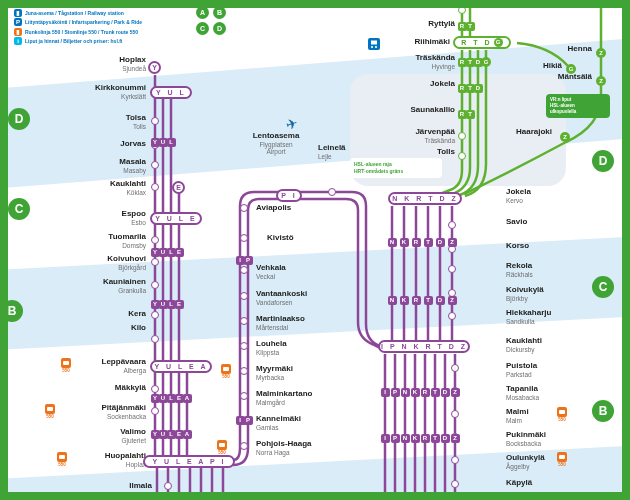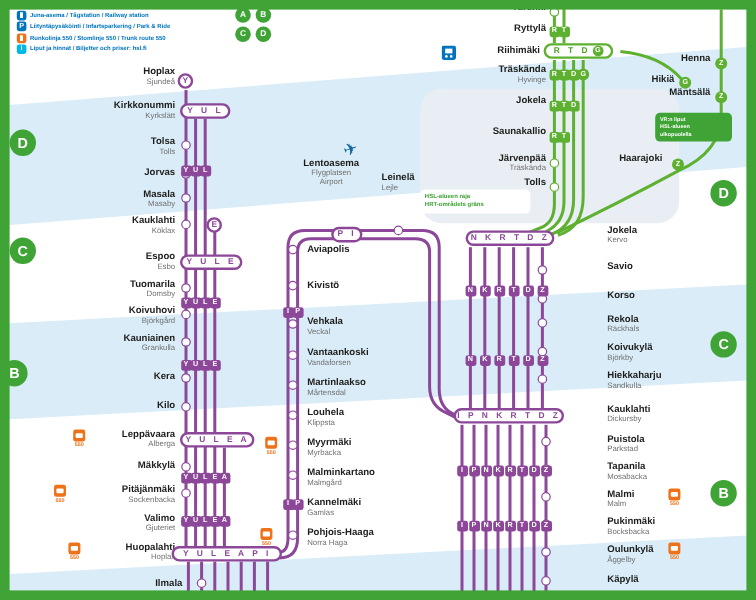--- a/index.html
+++ b/index.html
@@ -175,21 +175,21 @@
     <b>Koivuhovi</b>
     <i>Björkgård</i>
   </div>
 <div class="st r" style="top:278px;right:484px">
     <b>Kauniainen</b>
     <i>Grankulla</i>
   </div>
 <div class="st r" style="top:310px;right:484px">
     <b>Kera</b>
   </div>
-<div class="st r" style="top:334px;right:484px">
+<div class="st r" style="top:324px;right:484px">
     <b>Kilo</b>
   </div>
 <div class="st r" style="top:358px;right:484px">
     <b>Leppävaara</b>
     <i>Alberga</i>
   </div>
 <div class="pill" style="left:150px;top:360px;width:62px">Y U L E A</div>
 <div class="st r" style="top:384px;right:484px">
     <b>Mäkkylä</b>
   </div>
@@ -267,21 +267,21 @@
 </div>
 <div class="pill" style="left:276px;top:189px;width:26px">P I</div>
 <div class="st" style="top:144px;left:318px">
     <b>Leinelä</b>
     <i>Lejle</i>
   </div>
 <div class="dot" style="left:328px;top:188px"></div>
 <div class="st" style="top:204px;left:256px">
     <b>Aviapolis</b>
   </div>
-<div class="st" style="top:234px;left:256px">
+<div class="st" style="top:234px;left:267px">
     <b>Kivistö</b>
   </div>
 <div class="st" style="top:264px;left:256px">
     <b>Vehkala</b>
     <i>Veckal</i>
   </div>
 <div class="st" style="top:290px;left:256px">
     <b>Vantaankoski</b>
     <i>Vandaforsen</i>
   </div>

